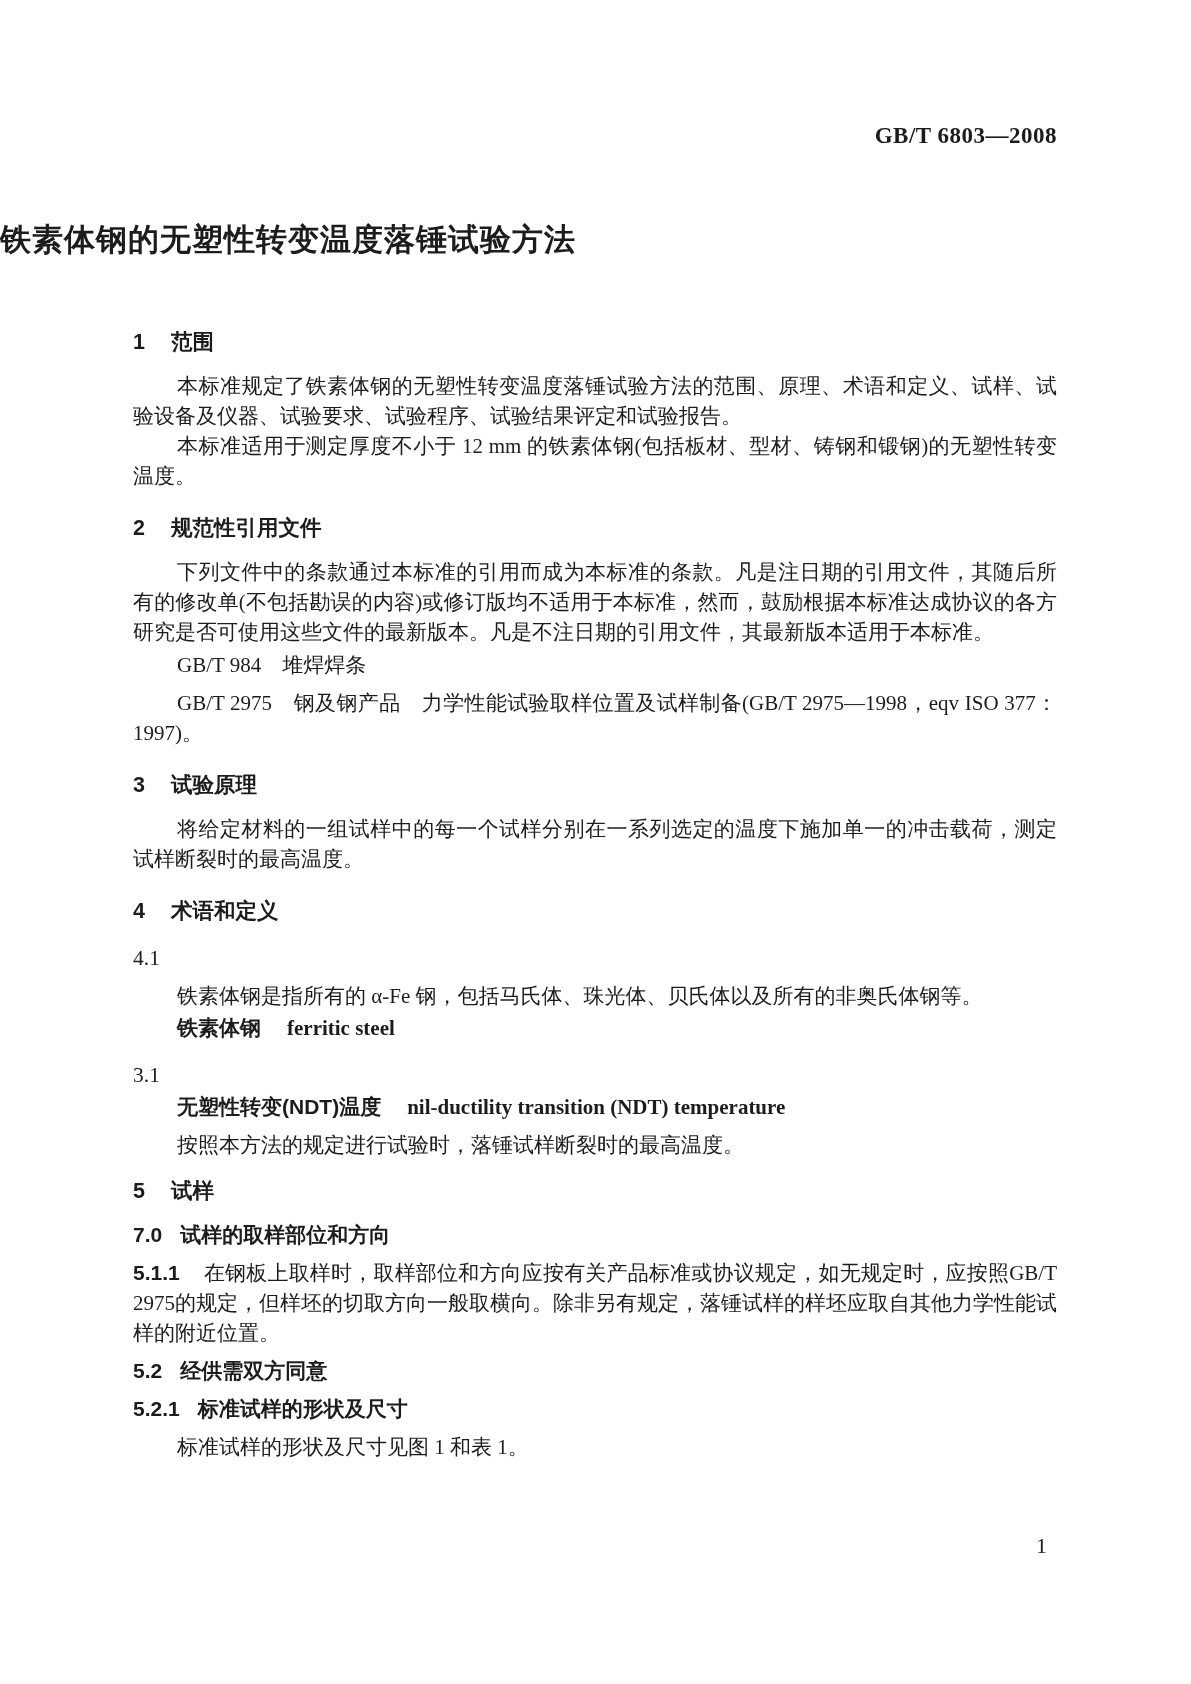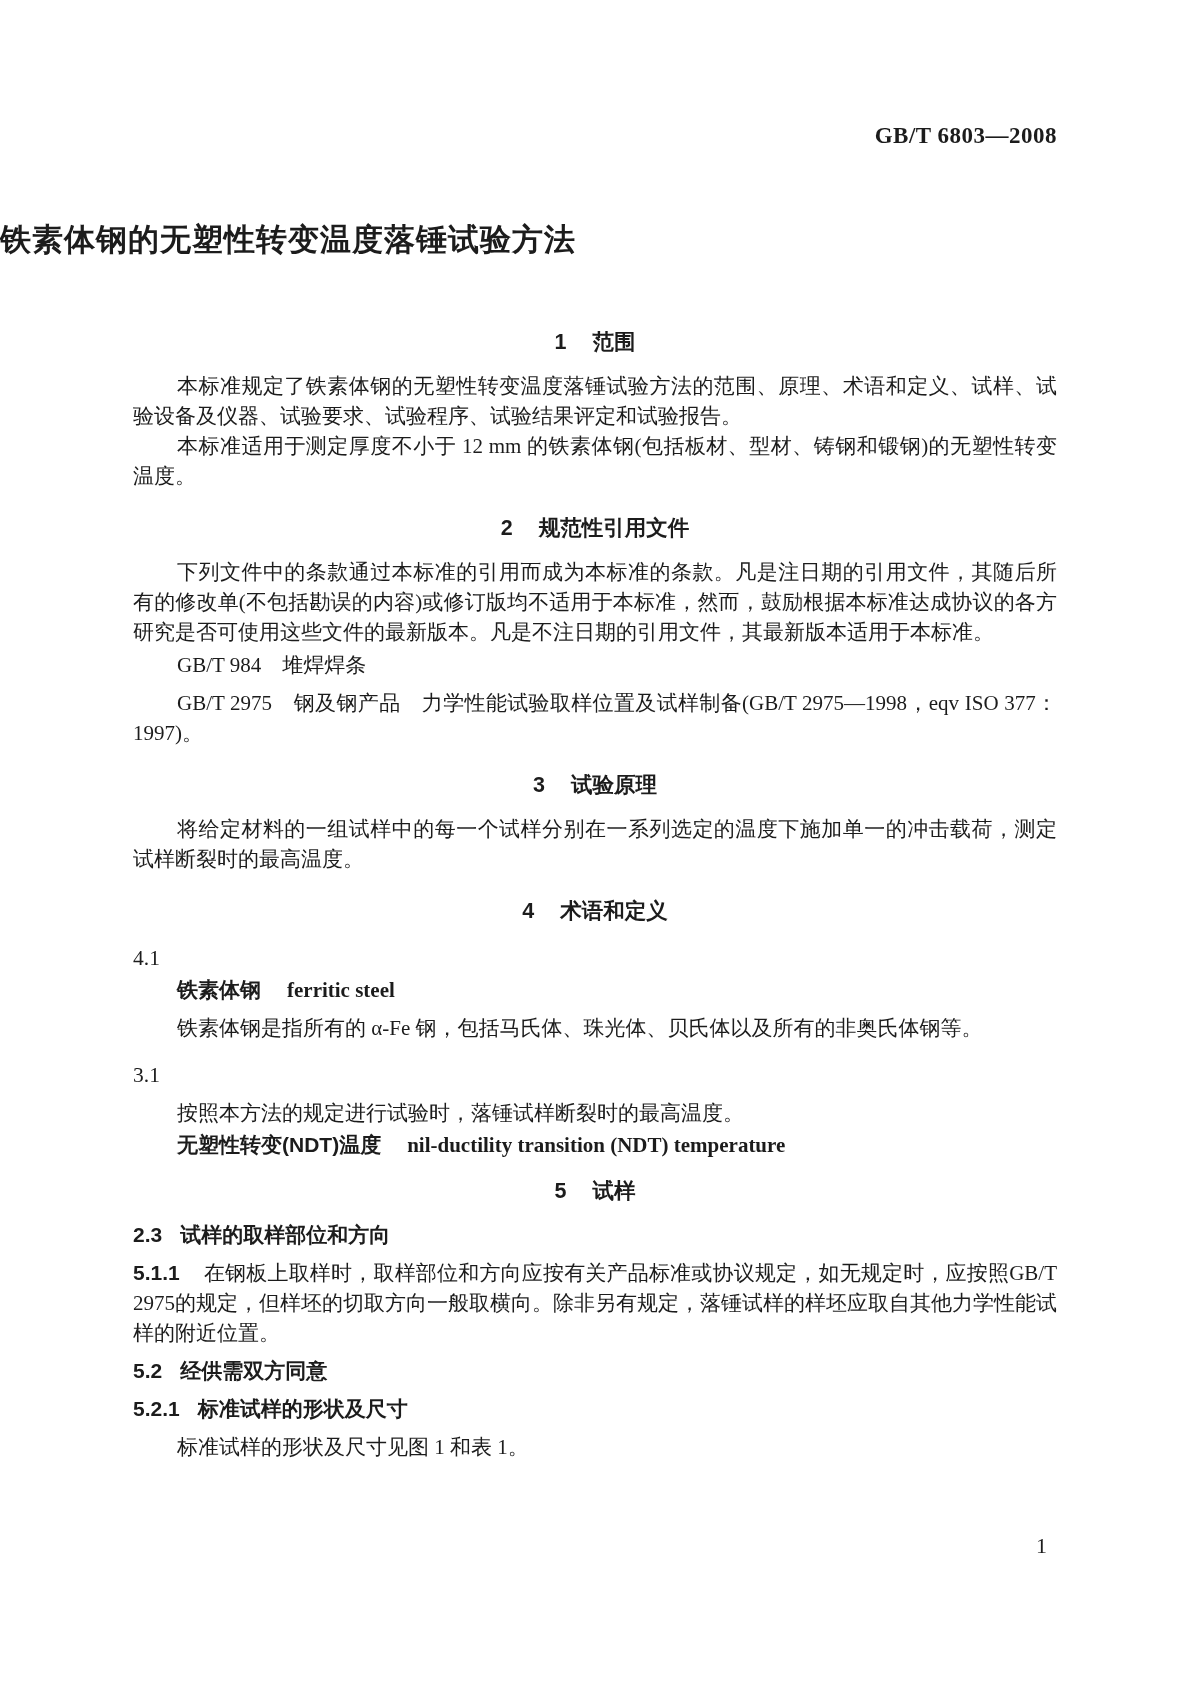--- a/index.html
+++ b/index.html
@@ -43,21 +43,21 @@
     line-height: 30px;
     text-align: justify;
   }
   .para { margin: 0; text-align: justify; }
   .indent { text-indent: 44px; }
   .sec-h {
     margin: 22px 0 14px 0;
     font-family: "Liberation Sans", sans-serif;
     font-weight: bold;
     font-size: 21.5px;
-    text-align: center;
+    text-align: left;
   }
   .sec-h .num { display: inline-block; margin-right: 26px; }
   .sub-h {
     margin: 14px 0 0 0;
     font-family: "Liberation Sans", sans-serif;
     font-weight: bold;
     font-size: 21px;
     text-align: left;
   }
   .sub-h .num { display: inline-block; margin-right: 18px; }
@@ -111,33 +111,33 @@
     <div class="sec-h">
       <span class="num">3</span><span>试验原理</span>
     </div>
     <p class="para indent">将给定材料的一组试样中的每一个试样分别在一系列选定的温度下施加单一的冲击载荷，测定试样断裂时的最高温度。</p>
 
     <div class="sec-h">
       <span class="num">4</span><span>术语和定义</span>
     </div>
 
     <p class="para clause-line">4.1</p>
+    <p class="para indent mt2">铁素体钢是指所有的 α-Fe 钢，包括马氏体、珠光体、贝氏体以及所有的非奥氏体钢等。</p>
     <p class="para term-line"><span class="term-zh">铁素体钢</span><span class="term-en">ferritic steel</span></p>
-    <p class="para indent mt2">铁素体钢是指所有的 α-Fe 钢，包括马氏体、珠光体、贝氏体以及所有的非奥氏体钢等。</p>
 
     <p class="para clause-line">3.1</p>
+    <p class="para term-line"><span class="term-zh">无塑性转变(NDT)温度</span><span class="term-en">nil-ductility transition (NDT) temperature</span></p>
     <p class="para indent mt2">按照本方法的规定进行试验时，落锤试样断裂时的最高温度。</p>
-    <p class="para term-line"><span class="term-zh">无塑性转变(NDT)温度</span><span class="term-en">nil-ductility transition (NDT) temperature</span></p>
 
     <div class="sec-h mt16">
       <span class="num">5</span><span>试样</span>
     </div>
 
     <div class="sub-h">
-      <span class="num">2.3</span><span>试样的取样部位和方向</span>
+      <span class="num">7.0</span><span>试样的取样部位和方向</span>
     </div>
 
     <p class="para mt2 clause-para"><span class="clause-num">5.1.1</span><span>在钢板上取样时，取样部位和方向应按有关产品标准或协议规定，如无规定时，应按照GB/T 2975的规定，但样坯的切取方向一般取横向。除非另有规定，落锤试样的样坯应取自其他力学性能试样的附近位置。</span></p>
 
 
     <div class="sub-h mt8">
       <span class="num">5.2</span><span>经供需双方同意</span>
     </div>
 
     <div class="sub-h mt2">

